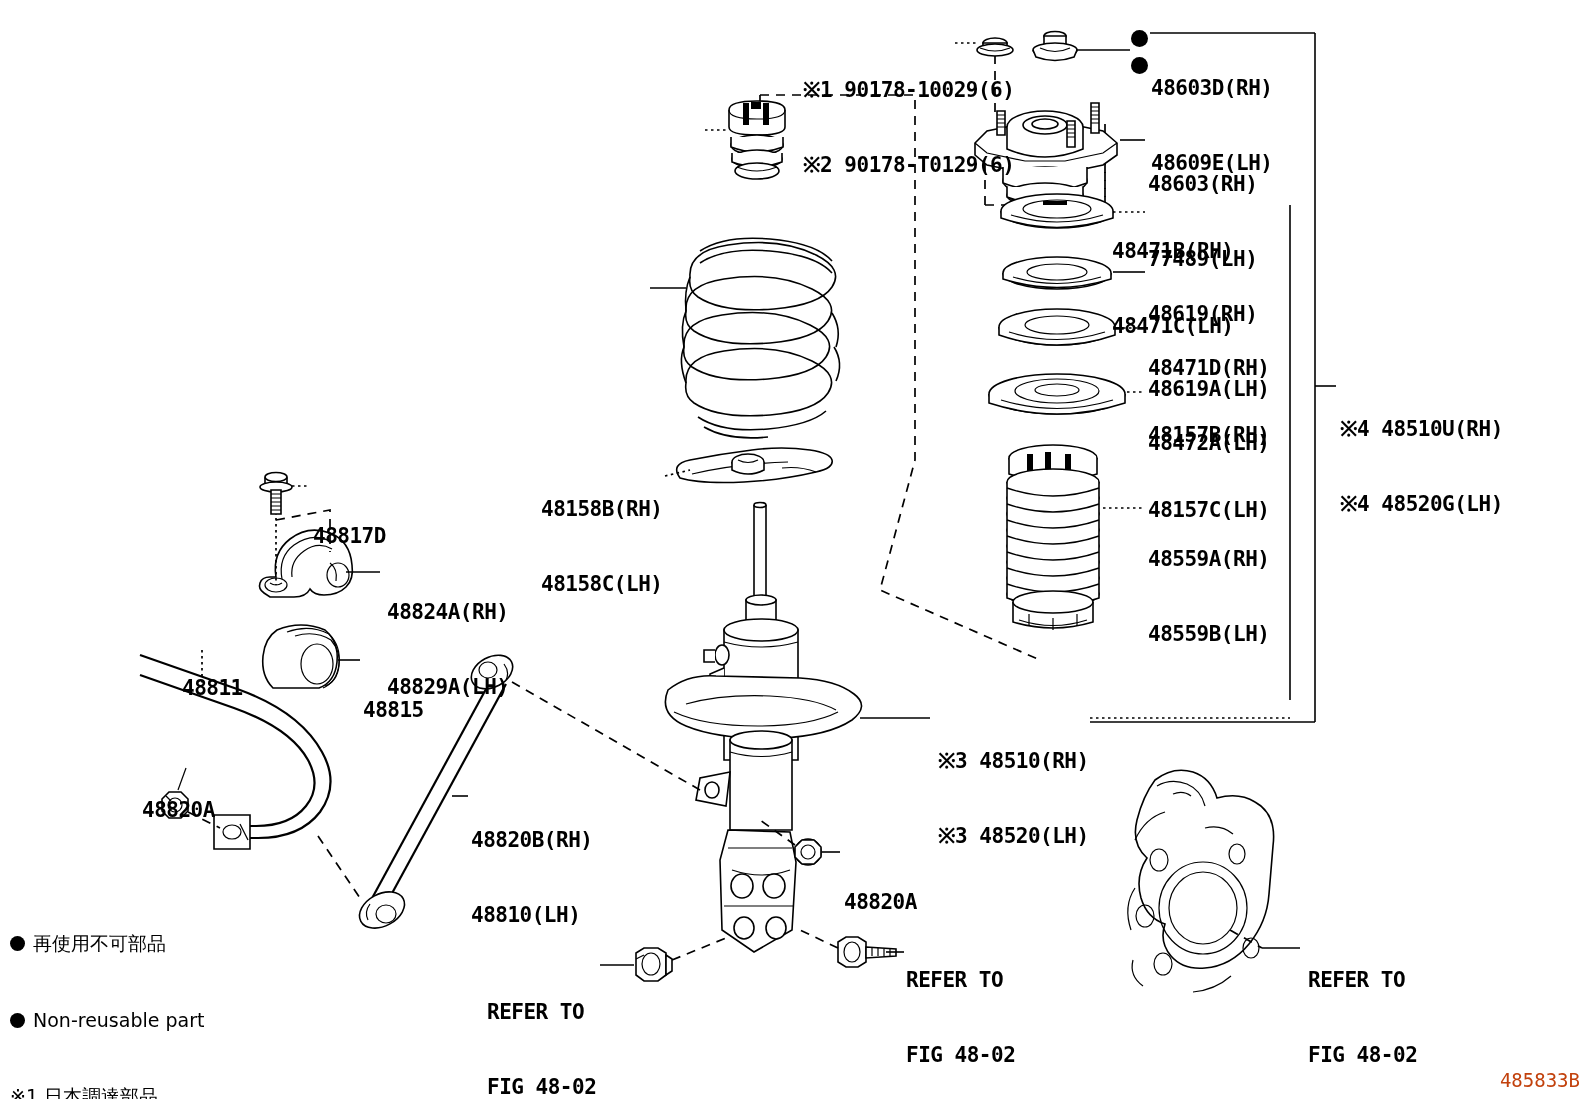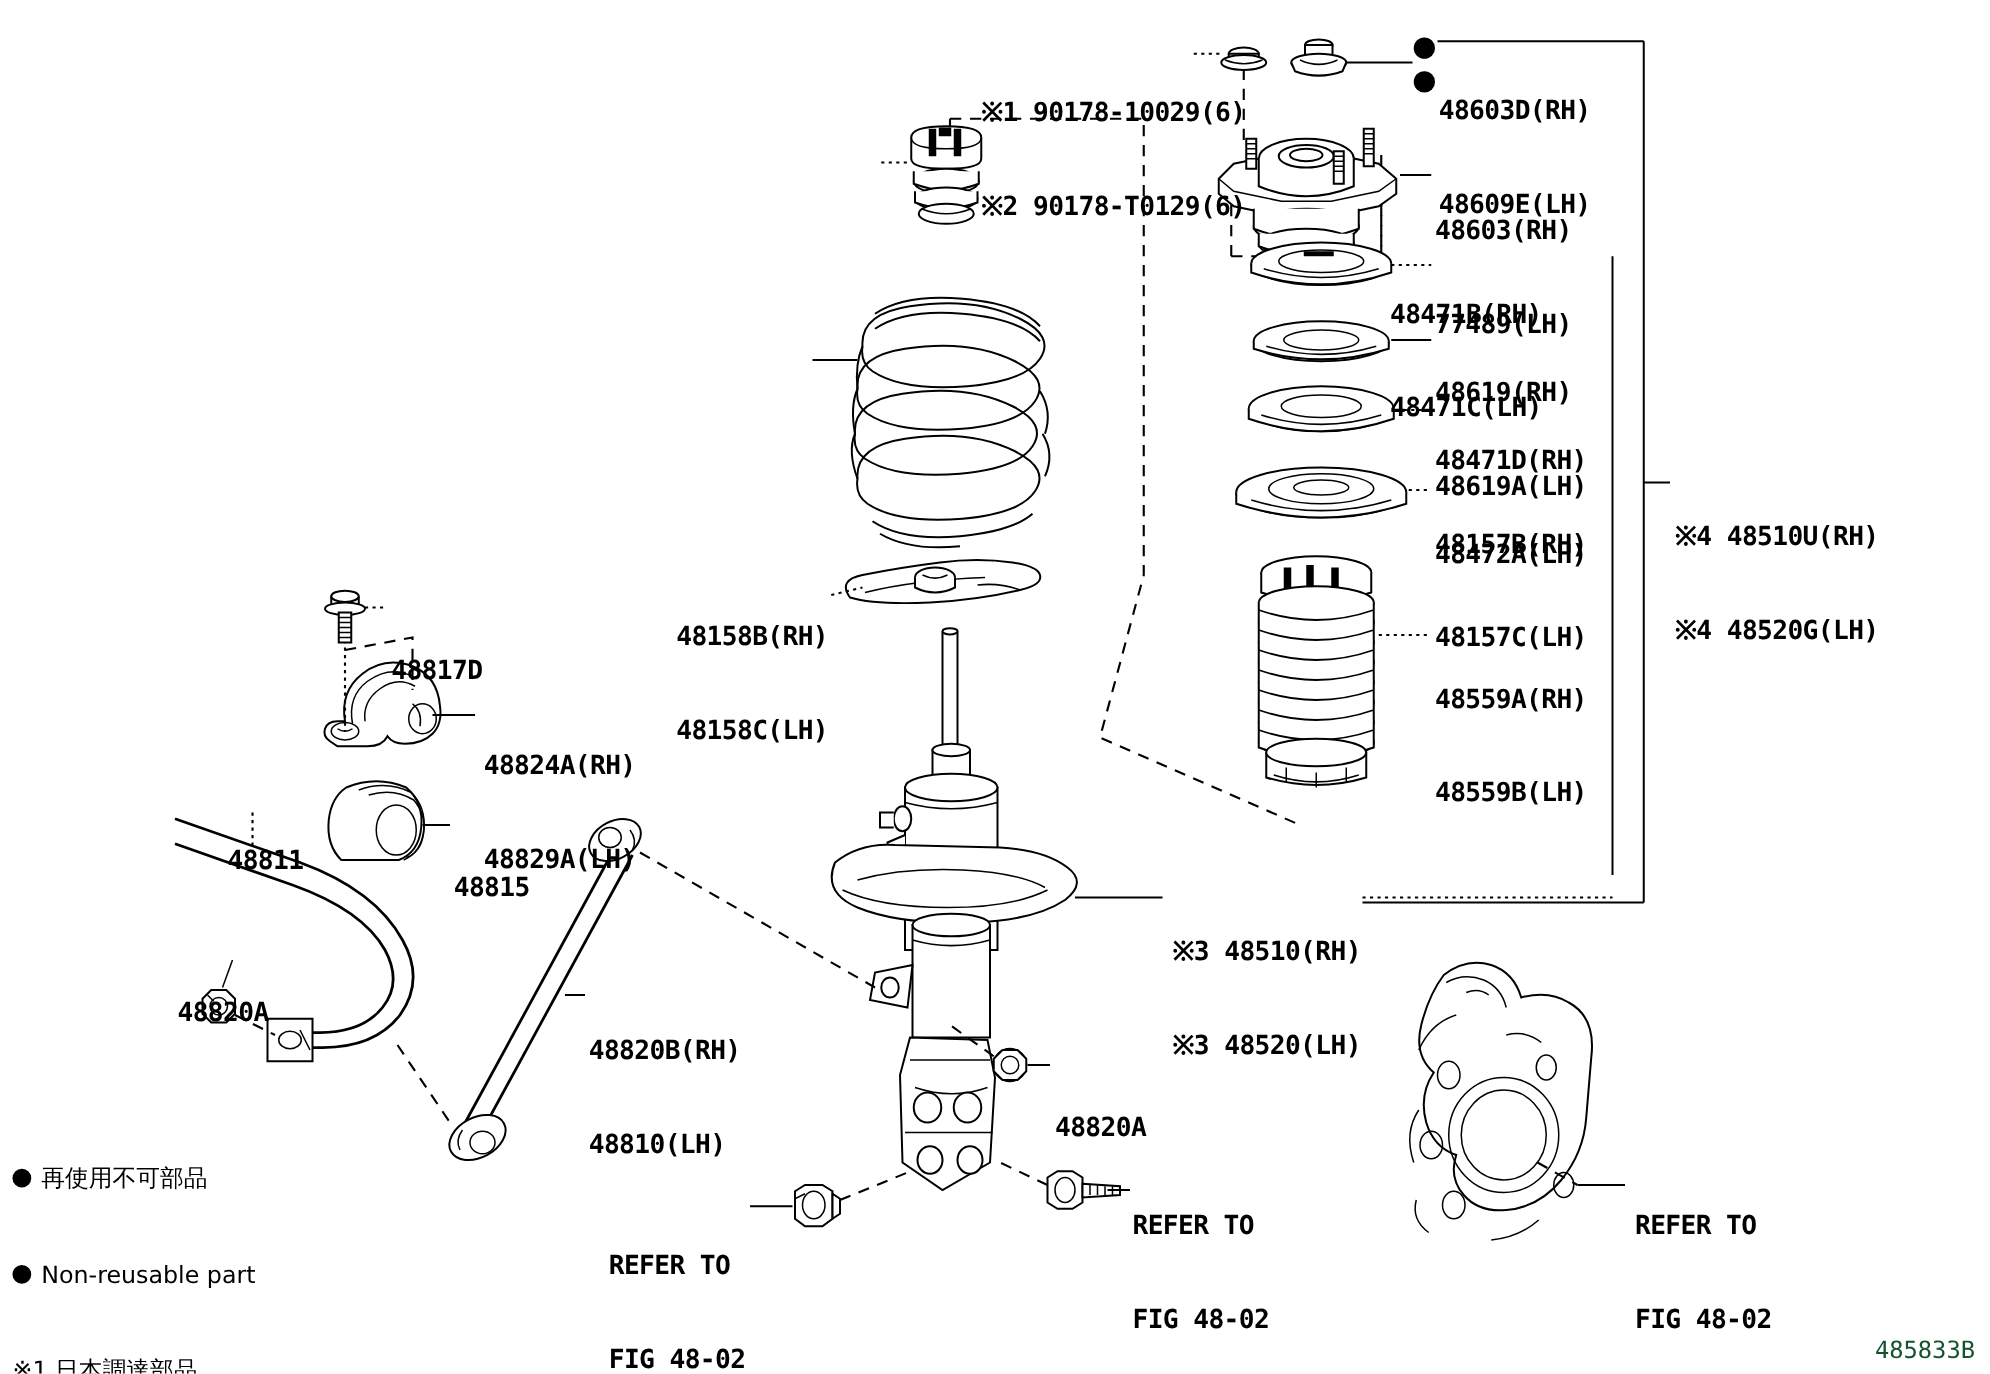--- a/index.html
+++ b/index.html
@@ -59,21 +59,21 @@
     border-radius: 50%;
     background: #000;
   }
   .code {
     position: absolute;
     right: 12px;
     bottom: 8px;
     font-family: "DejaVu Sans Mono", "Liberation Mono", monospace;
     font-size: 19px;
     letter-spacing: 0px;
-    color: #14532d;
+    color: #c2410c;
   }
   svg.art {
     position: absolute;
     left: 0; top: 0;
     width: 1592px;
     height: 1099px;
     pointer-events: none;
   }
   .ln { stroke:#000; stroke-width:1.6; fill:none; }
   .ln2 { stroke:#000; stroke-width:2.2; fill:none; }
@@ -426,21 +426,21 @@
       <path class="thin" d="M30 -62 q16 -4 28 6"></path>
       <path class="thin" d="M-44 40 q-8 -24 4 -42"></path>
       <path class="thin" d="M-32 96 q-14 -10 -10 -26"></path>
       <path class="thin" d="M56 86 q-16 14 -38 16"></path>
     </g>
     <path class="ln" d="M1262 948 L1300 948"></path>
     <path class="dash" d="M1230 930 L1262 948"></path>
 
   </svg>
 
-  <div class="lbl" style="left:785px; top:28px;">
+  <div class="lbl" style="left:803px; top:28px;">
     <div>※1 90178-10029(6)</div>
     <div>※2 90178-T0129(6)</div>
   </div>
 
   <div class="bdot" style="left:1131px; top:30px;"></div>
   <div class="bdot" style="left:1131px; top:57px;"></div>
   <div class="lbl" style="left:1151px; top:26px;">
     <div>48603D(RH)</div>
     <div>48609E(LH)</div>
   </div>

